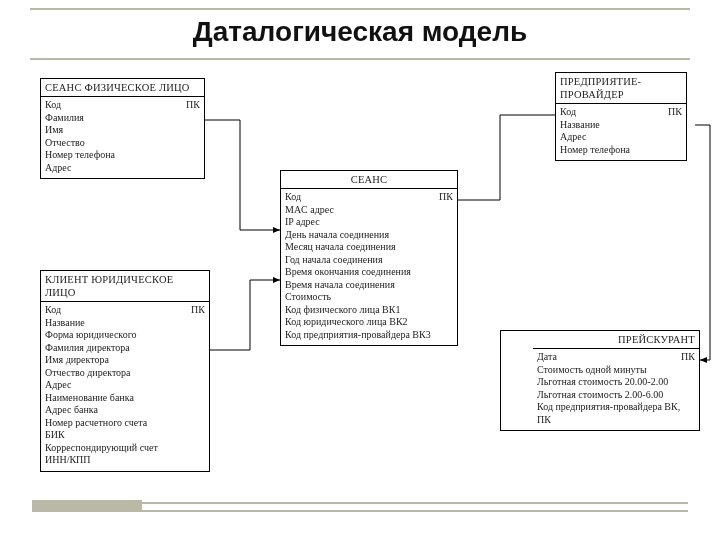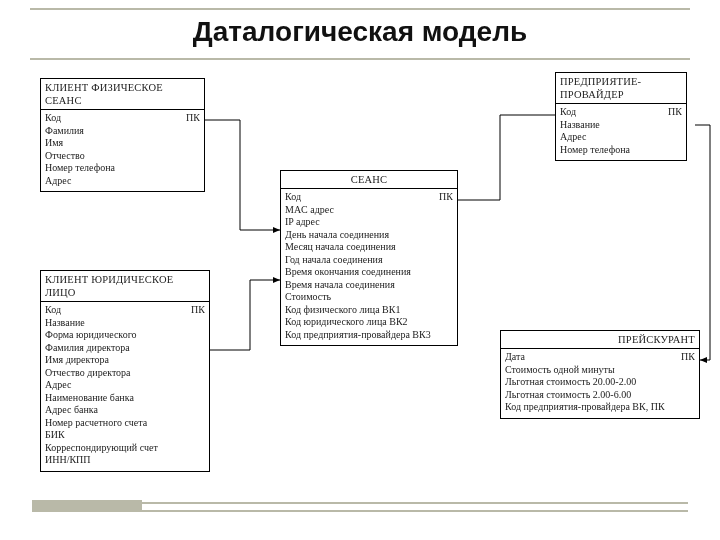--- a/index.html
+++ b/index.html
@@ -92,21 +92,21 @@
     <polyline points="200,60 240,60 240,170 280,170" marker-end="url(#arr)"></polyline>
 
     <polyline points="210,290 250,290 250,220 280,220" marker-end="url(#arr)"></polyline>
 
     <polyline points="555,55 500,55 500,140 440,140" marker-end="url(#arr)"></polyline>
 
     <polyline points="695,65 710,65 710,300 700,300" marker-end="url(#arr)"></polyline>
   </svg>
 
   <div class="entity" style="left:40px; top:18px; width:165px;">
-    <div class="hdr">КЛИЕНТ ФИЗИЧЕСКОЕ СЕАНС</div>
+    <div class="hdr">СЕАНС ФИЗИЧЕСКОЕ ЛИЦО</div>
     <div class="body">
       <div class="row">
           <span>Код</span>
           <span>ПК</span>
         </div>
       <div class="row">
           <span>Фамилия</span>
           <span></span>
         </div>
       <div class="row">
@@ -255,21 +255,21 @@
           <span>Корреспондирующий счет</span>
           <span></span>
         </div>
       <div class="row">
           <span>ИНН/КПП</span>
           <span></span>
         </div>
     </div>
   </div>
 
-  <div class="entity" style="left:500px; top:270px; width:200px;">
+  <div class="entity" style="left:500px; top:270px; width:200px;padding-left:32px;">
     <div class="hdr" style="text-align:right">ПРЕЙСКУРАНТ</div>
     <div class="body">
       <div class="row">
           <span>Дата</span>
           <span>ПК</span>
         </div>
       <div class="row">
           <span>Стоимость одной минуты</span>
           <span></span>
         </div>

